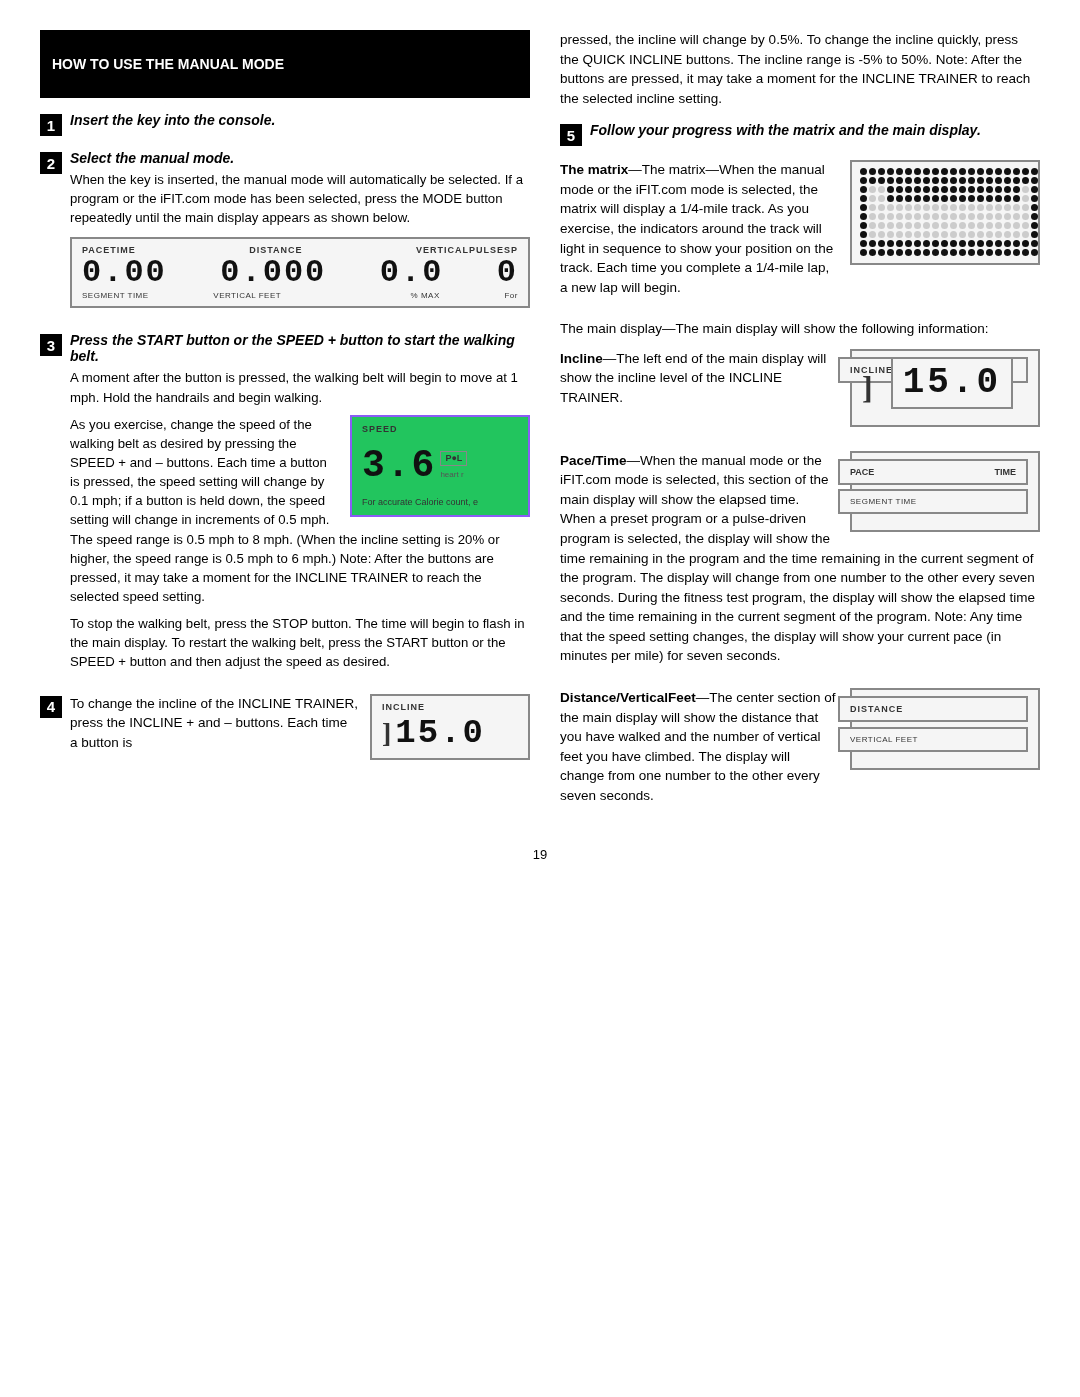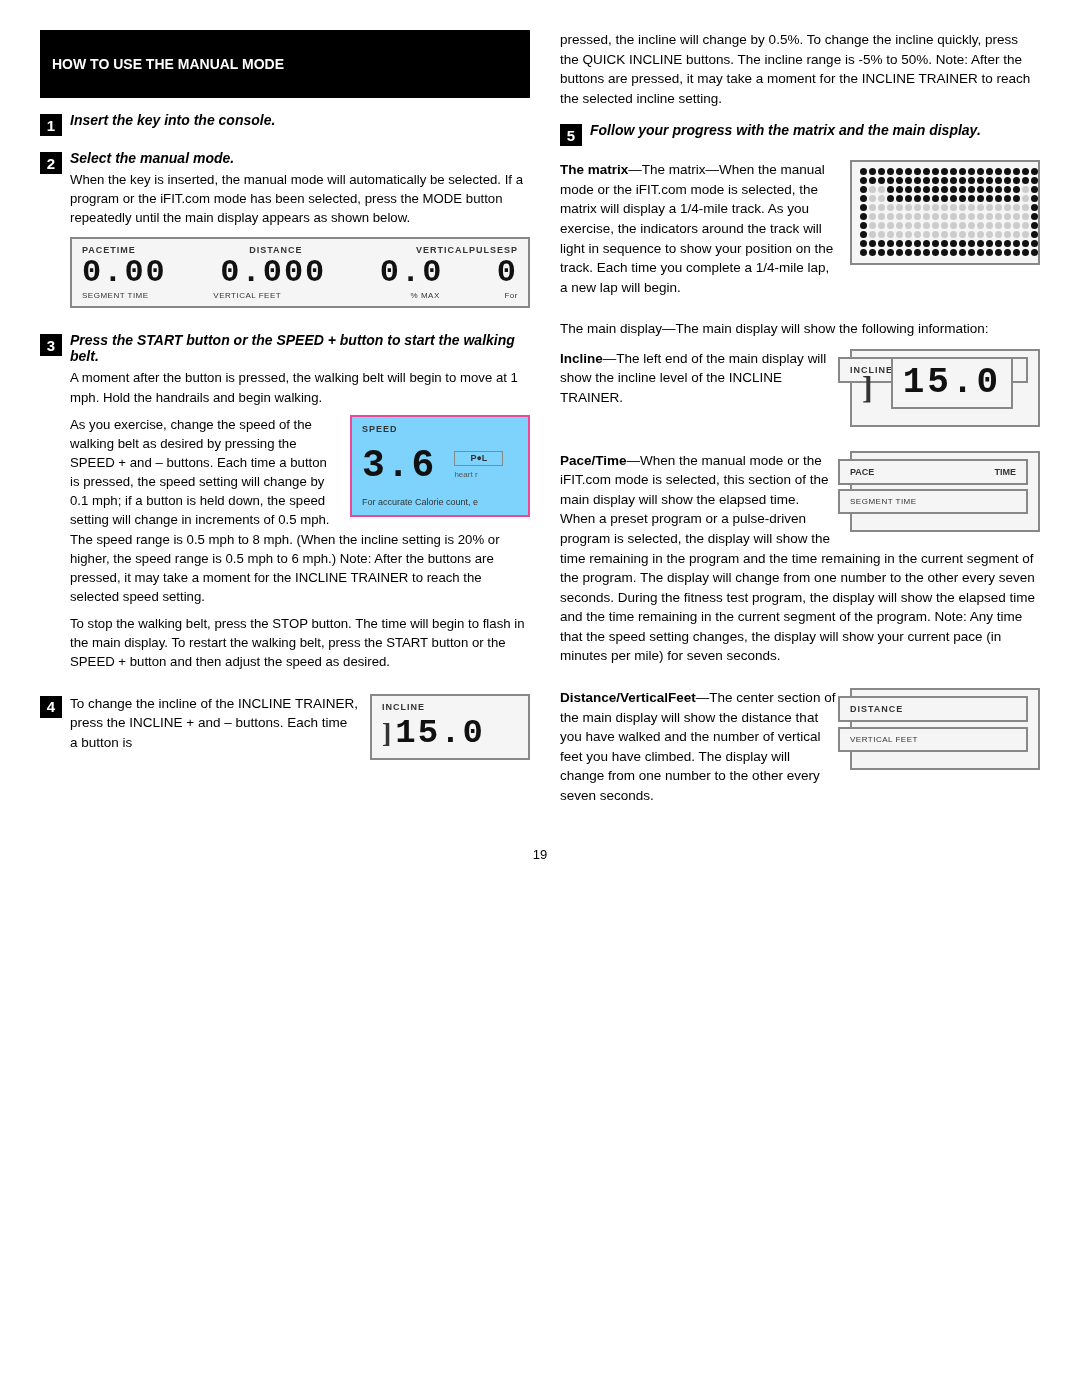--- a/index.html
+++ b/index.html
@@ -116,54 +116,54 @@
       font-size: 8px;
       color: #333;
       letter-spacing: 0.5px;
       margin-top: 2px;
     }
 
     
     .speed-display {
       float: right;
       margin: 0 0 8px 12px;
-      border: 2px solid #ec4899;
-      background: #7dd3fc;
+      border: 2px solid #8b5cf6;
+      background: #22c55e;
       padding: 6px 10px;
       width: 180px;
     }
     .speed-label {
       font-size: 9px;
       font-weight: bold;
       letter-spacing: 1px;
       color: #333;
       margin-bottom: 2px;
     }
     .speed-digit-row {
       display: flex;
       align-items: center;
-      gap: 14px;
+      gap: 0;
     }
     .speed-digit {
       font-family: 'Courier New', monospace;
       font-size: 38px;
       font-weight: bold;
       color: #111;
       letter-spacing: 2px;
     }
     .speed-note {
       font-size: 9px;
       color: #333;
       margin-top: 3px;
     }
     .pol-icon {
       font-size: 9px;
       color: #333;
       border: 1px solid #888;
-      padding: 2px 15px;
+      padding: 2px 4px;
       line-height: 1;
       font-weight: bold;
     }
 
     
     .incline-small {
       float: right;
       margin: 0 0 8px 12px;
       border: 2px solid #888;
       background: #f5f5f5;

